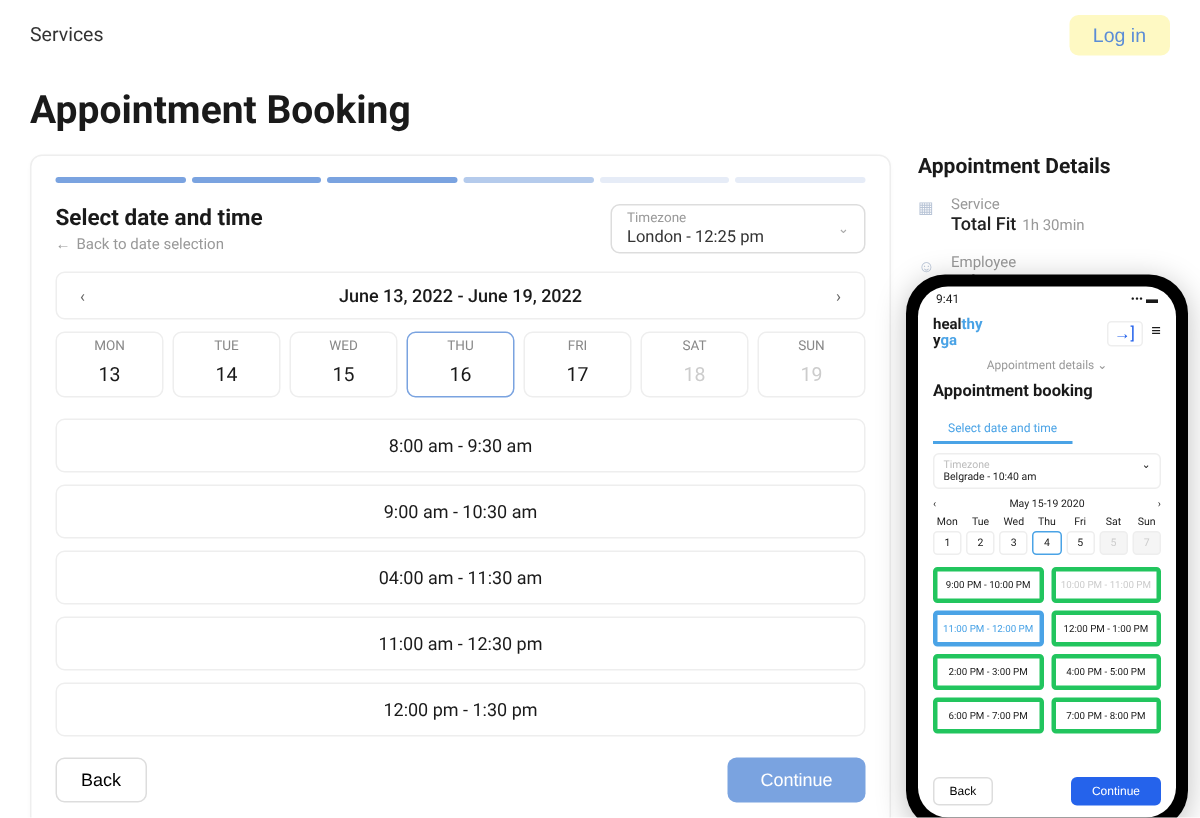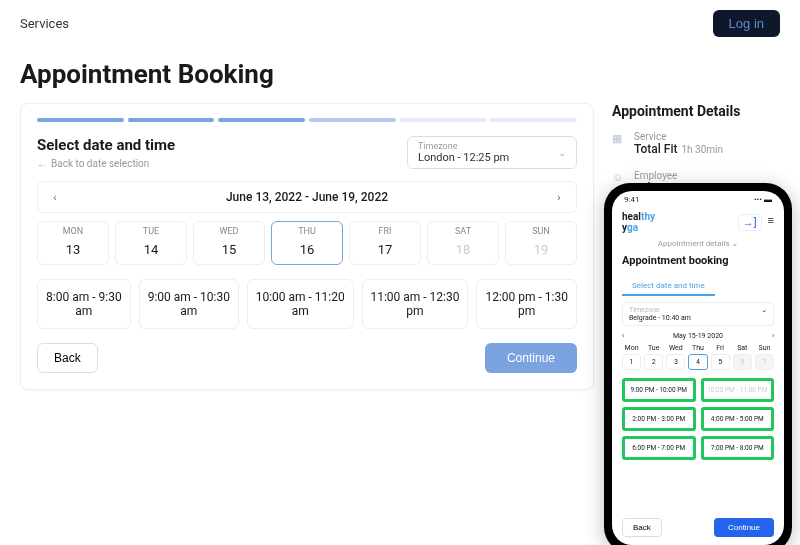--- a/index.html
+++ b/index.html
@@ -1,20 +1,20 @@
 <!DOCTYPE html>
 <html><head>
 <meta charset="utf-8">
 <style>
 * { box-sizing: border-box; margin: 0; padding: 0; }
 body { font-family: -apple-system, BlinkMacSystemFont, "Segoe UI", Roboto, sans-serif; background: #fff; color: #1a1a1a; width: 800px; height: 545px; overflow: hidden; position: relative; }
 .top-nav { display: flex; align-items: center; padding: 10px 20px 8px; gap: 24px; }
 .nav-link { font-size: 13px; color: #333; cursor: pointer; text-align: right; }
 .nav-link.active { font-weight: 600; border-bottom: 2px solid #333; padding-bottom: 4px; }
-.login-btn { margin-left: auto; background: #0f172a; color: #5b8dd6; border: none; padding: 6px 16px; border-radius: 6px; font-size: 13px; cursor: pointer; }
+.login-btn { margin-left: auto; background: #fef9c3; color: #5b8dd6; border: none; padding: 6px 16px; border-radius: 6px; font-size: 13px; cursor: pointer; }
 h1 { font-size: 26px; font-weight: 700; margin: 14px 20px 14px; }
 .main-wrap { display: flex; gap: 18px; padding: 0 20px; }
 .left-col { flex: 1; border: 1px solid #eee; border-radius: 8px; padding: 14px 16px 16px; background: #fff; box-shadow: 0 1px 3px rgba(0,0,0,0.03); position:relative;}
 .right-col { width: 168px; }
 .progress { display: flex; gap: 4px; margin-bottom: 14px; }
 .progress span { flex: 1; height: 4px; background: #e6ecf7; border-radius: 2px; }
 .progress span.done { background: #7aa3e0; }
 .progress span.current { background: #b5cbec; }
 .sec-head { display:flex; align-items:flex-start; justify-content:space-between;}
 .sec-title { font-size: 15px; font-weight: 700; }
@@ -25,21 +25,21 @@
 .week-nav { display:flex; align-items:center; justify-content:space-between; margin:12px 0 8px; border:1px solid #eee; border-radius:6px; padding:8px 10px;}
 .arrow{width:14px; text-align:center; cursor:pointer; font-size:11px; color:#666;}
 .range-label { font-size:12px; font-weight:500;}
 .days-row { display:flex; gap:6px; margin-bottom:14px;}
 .day-cell{ flex:1; text-align:center; border:1px solid #eee; border-radius:6px; padding:4px 0 6px; cursor:pointer;}
 .day-cell .dw{font-size:9px; color:#888; display:block; margin-bottom:3px;}
 .day-cell .dn{font-size:13px;}
 .day-cell.selected{border-color:#7aa3e0;}
 .day-cell.disabled{color:#ccc; cursor:default;}
 .slot-cols{display:flex; gap:10px;}
-.slot-col{flex:1; display:flex; flex-direction:row; gap:8px;}
+.slot-col{flex:1; display:flex; flex-direction:column; gap:8px;}
 .slot{border:1px solid #eee; border-radius:6px; padding:10px 0; text-align:center; font-size:12px; cursor:pointer;}
 .slot.selected{border-color:#7aa3e0; background:#f0f5fd;}
 .footer-btns{display:flex; justify-content:space-between; margin-top:14px;}
 .btn-back{border:1px solid #ddd; background:#fff; padding:7px 16px; border-radius:6px; font-size:12px; cursor:pointer;}
 .btn-cont{border:none; background:#7aa3e0; color:#fff; padding:7px 22px; border-radius:6px; font-size:12px; cursor:pointer;}
 .det-title{font-size:14px; font-weight:700; margin-bottom:12px;}
 .det-item{display:flex; gap:8px; margin-bottom:14px; align-items:flex-start;}
 .det-icon{width:14px; height:14px; font-size:11px; color:#b8c4d6; flex-shrink:0; margin-top:1px;}
 .det-label{font-size:10px; color:#999;}
 .det-val{font-size:12px; color:#222; font-weight:500;}
@@ -119,21 +119,21 @@
         <div class="day-cell"><span class="dw">WED</span><span class="dn">15</span></div>
         <div class="day-cell selected"><span class="dw">THU</span><span class="dn">16</span></div>
         <div class="day-cell"><span class="dw">FRI</span><span class="dn">17</span></div>
         <div class="day-cell disabled"><span class="dw">SAT</span><span class="dn">18</span></div>
         <div class="day-cell disabled"><span class="dw">SUN</span><span class="dn">19</span></div>
       </div>
     <div class="slot-cols">
       <div class="slot-col" id="slots-left">
           <div class="slot">8:00 am - 9:30 am</div>
           <div class="slot">9:00 am - 10:30 am</div>
-          <div class="slot">10:00 am - 11:20 am</div>
+          <div class="slot">04:00 am - 11:30 am</div>
           <div class="slot">11:00 am - 12:30 pm</div>
           <div class="slot">12:00 pm - 1:30 pm</div>
         </div>
     </div>
     <div class="footer-btns">
       <button class="btn-back">Back</button>
       <button class="btn-cont">Continue</button>
     </div>
   </div>
 
@@ -238,20 +238,24 @@
           <div>Sun</div>
           <div class="p-dn dis">7</div>
         </div>
       </div>
     <div class="p-slots" id="p-slots">
         <div class="p-srow">
           <div class="p-slot">9:00 PM - 10:00 PM</div>
           <div class="p-slot dis">10:00 PM - 11:00 PM</div>
         </div>
         <div class="p-srow">
+          <div class="p-slot sel">11:00 PM - 12:00 PM</div>
+          <div class="p-slot">12:00 PM - 1:00 PM</div>
+        </div>
+        <div class="p-srow">
           <div class="p-slot">2:00 PM - 3:00 PM</div>
           <div class="p-slot">4:00 PM - 5:00 PM</div>
         </div>
         <div class="p-srow">
           <div class="p-slot">6:00 PM - 7:00 PM</div>
           <div class="p-slot">7:00 PM - 8:00 PM</div>
         </div>
       </div>
     <div class="p-foot">
       <button class="p-back">Back</button>

